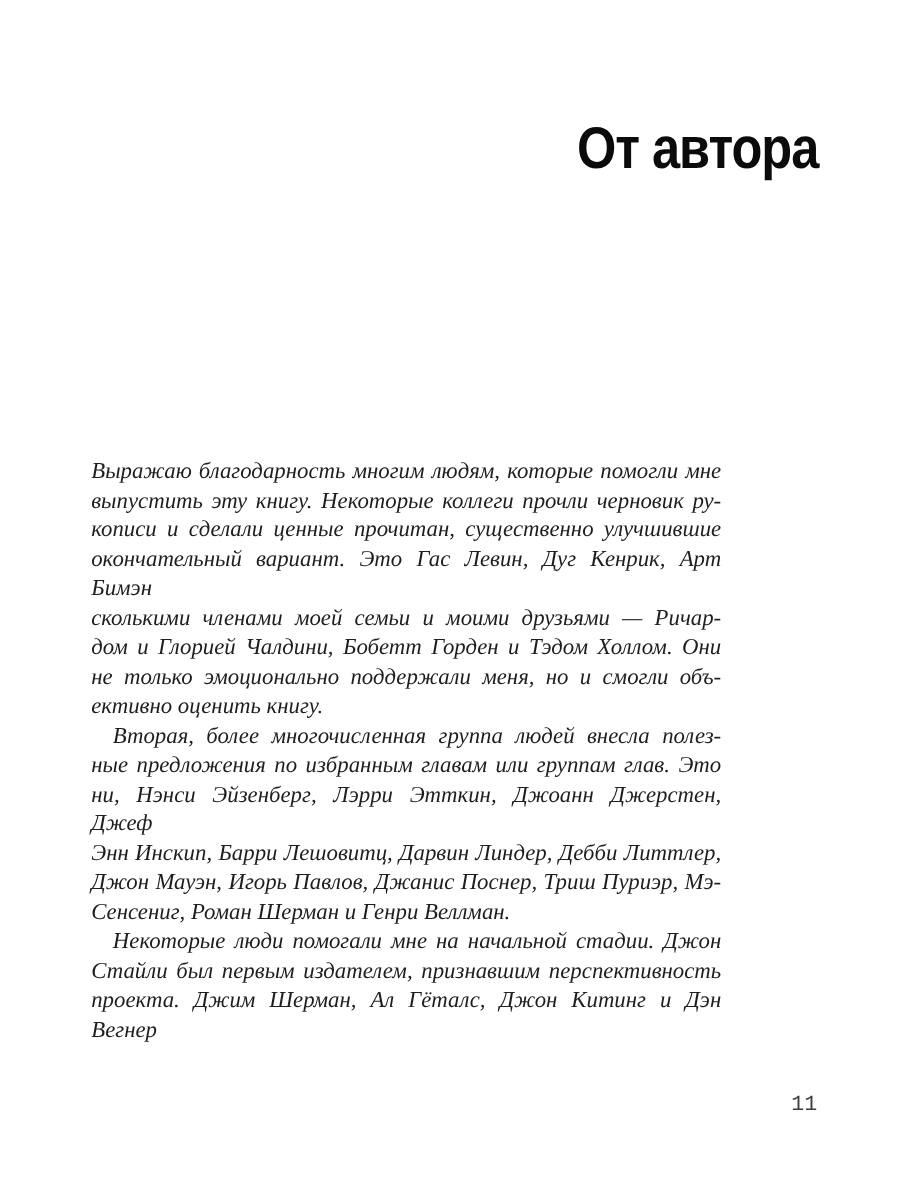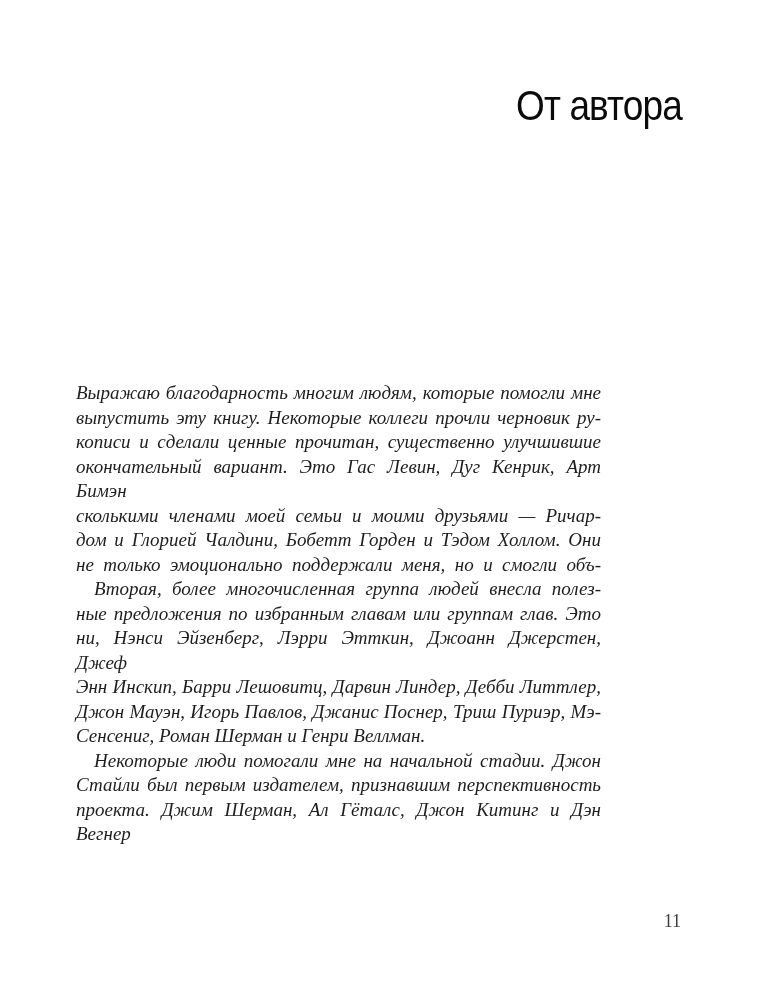--- a/index.html
+++ b/index.html
@@ -10,26 +10,26 @@
   .page {
     position: relative;
     width: 760px;
     height: 1001px;
     background: var(--color-background, #ffffff);
     font-family: "Liberation Serif", serif;
     overflow: hidden;
   }
   .chapter-title {
     position: absolute;
-    top: 84px;
+    top: 100px;
     right: 78px;
     margin: 0;
     font-family: "Liberation Sans", sans-serif;
-    font-weight: 400;
-    font-size: 43px;
+    font-weight: 700;
+    font-size: 49px;
     line-height: 1;
     letter-spacing: -1px;
     color: var(--color-title-text, #0b0b0b);
     white-space: nowrap;
   }
   .chapter-title .condensed {
     display: inline-block;
     transform: scaleX(0.86);
     transform-origin: 100% 50%;
   }
@@ -51,41 +51,42 @@
   .line.last {
     text-align-last: left;
   }
   .line.indent {
     text-indent: 18px;
   }
   .folio {
     position: absolute;
     top: 911px;
     right: 79px;
-    font-family: Liberation Serif, serif;
+    font-family: Liberation Mono, monospace;
     font-size: 18px;
     line-height: 1.2;
     color: var(--color-folio-text, #3d3d3d);
   }
 </style>
 </head>
 <body>
 
 <div class="page">
 
   <h1 class="chapter-title"><span class="condensed">От автора</span></h1>
 
   <main class="body-text">
     <div class="line">Выражаю благодарность многим людям, которые помогли мне</div>
     <div class="line">выпустить эту книгу. Некоторые коллеги прочли черновик ру-</div>
     <div class="line">кописи и сделали ценные прочитан, существенно улучшившие</div>
     <div class="line">окончательный вариант. Это Гас Левин, Дуг Кенрик, Арт Бимэн</div>
     <div class="line">сколькими членами моей семьи и моими друзьями — Ричар-</div>
     <div class="line">дом и Глорией Чалдини, Бобетт Горден и Тэдом Холлом. Они</div>
     <div class="line">не только эмоционально поддержали меня, но и смогли объ-</div>
+    <div class="line last">ективно оценить книгу.</div>
 
     <div class="line indent">Вторая, более многочисленная группа людей внесла полез-</div>
     <div class="line">ные предложения по избранным главам или группам глав. Это</div>
     <div class="line">ни, Нэнси Эйзенберг, Лэрри Этткин, Джоанн Джерстен, Джеф</div>
     <div class="line">Энн Инскип, Барри Лешовитц, Дарвин Линдер, Дебби Литтлер,</div>
     <div class="line">Джон Мауэн, Игорь Павлов, Джанис Поснер, Триш Пуриэр, Мэ-</div>
     <div class="line last">Сенсениг, Роман Шерман и Генри Веллман.</div>
 
     <div class="line indent">Некоторые люди помогали мне на начальной стадии. Джон</div>
     <div class="line">Стайли был первым издателем, признавшим перспективность</div>

